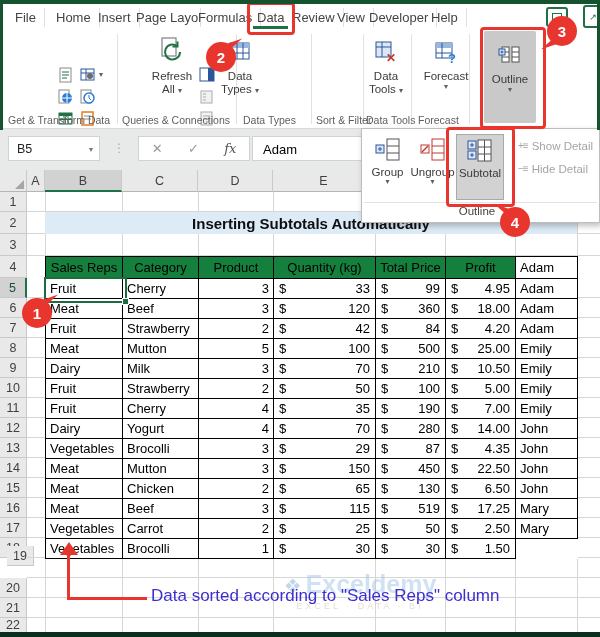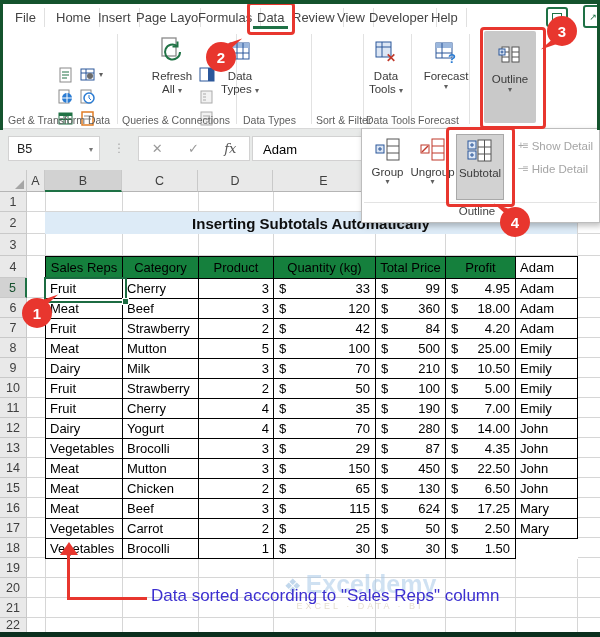--- a/index.html
+++ b/index.html
@@ -317,21 +317,21 @@
         <div class="rowhdr" style="top: 188px; height: 20px;">9</div>
         <div class="rowhdr" style="top: 208px; height: 20px;">10</div>
         <div class="rowhdr" style="top: 228px; height: 20px; text-align: right;">11</div>
         <div class="rowhdr" style="top: 248px; height: 20px;">12</div>
         <div class="rowhdr" style="top: 268px; height: 20px;">13</div>
         <div class="rowhdr" style="top: 288px; height: 20px;">14</div>
         <div class="rowhdr" style="top: 308px; height: 20px;">15</div>
         <div class="rowhdr" style="top: 328px; height: 20px;">16</div>
         <div class="rowhdr" style="top: 348px; height: 20px;">17</div>
         <div class="rowhdr" style="top: 368px; height: 20px; text-align: center;">18</div>
-        <div class="rowhdr" style="top: 388px; height: 20px;">19</div>
+        <div class="rowhdr" style="top: 376px; height: 20px; margin-left: 7px;">19</div>
         <div class="rowhdr" style="top: 408px; height: 20px;">20</div>
         <div class="rowhdr" style="top: 428px; height: 20px;">21</div>
         <div class="rowhdr" style="top: 448px; height: 15px;">22</div>
       </div>
 
     <div class="vline" style="left:45px"></div>
     <div class="vline" style="left:122px"></div>
     <div class="vline" style="left:198px"></div>
     <div class="vline" style="left:273px"></div>
     <div class="vline" style="left:375px"></div>
@@ -531,21 +531,21 @@
         <div class="xcell txt">John</div>
         <div class="xcell txt">Meat</div>
         <div class="xcell txt">Beef</div>
         <div class="xcell qty">3</div>
         <div class="xcell money">
           <span>$</span>
           <span>115</span>
         </div>
         <div class="xcell money">
           <span>$</span>
-          <span>624</span>
+          <span>519</span>
         </div>
         <div class="xcell money">
           <span>$</span>
           <span>17.25</span>
         </div>
         <div class="xcell txt">Mary</div>
         <div class="xcell txt">Vegetables</div>
         <div class="xcell txt">Carrot</div>
         <div class="xcell qty">2</div>
         <div class="xcell money">

